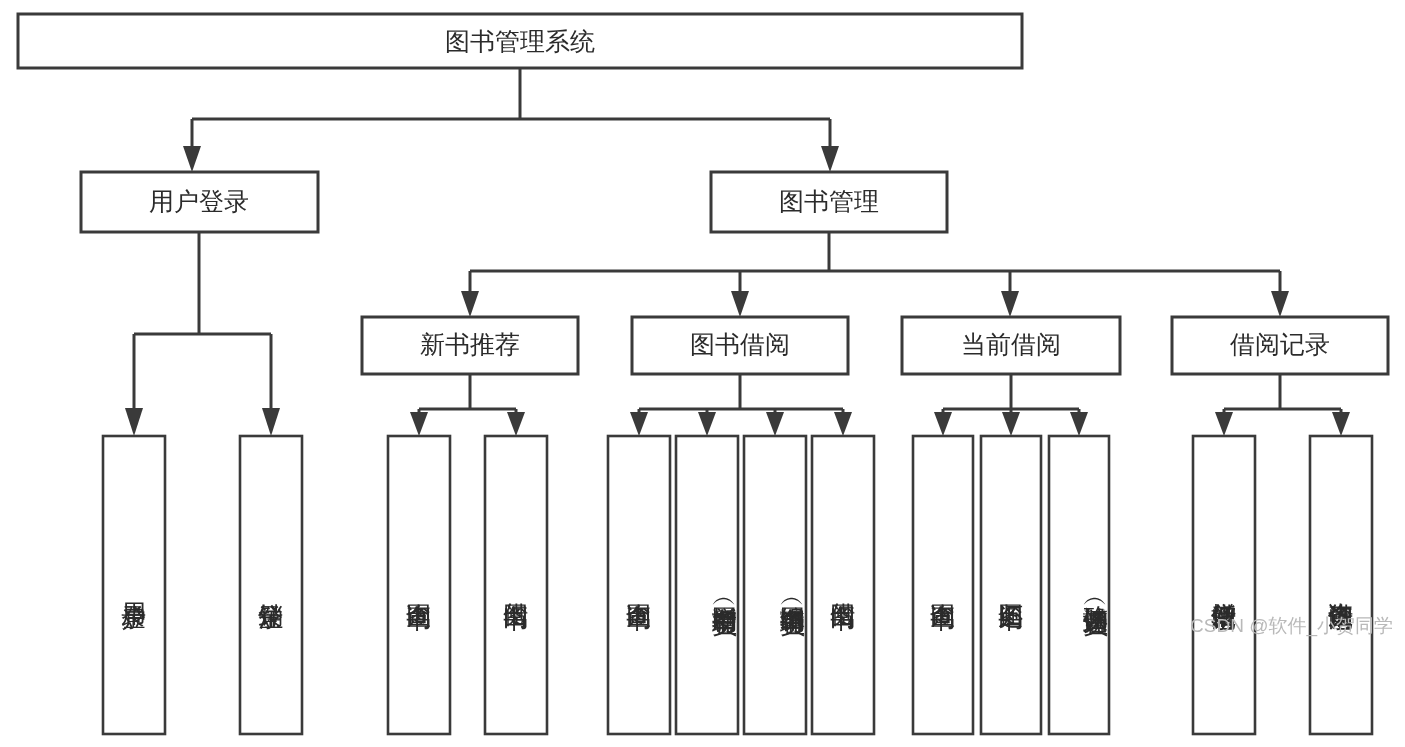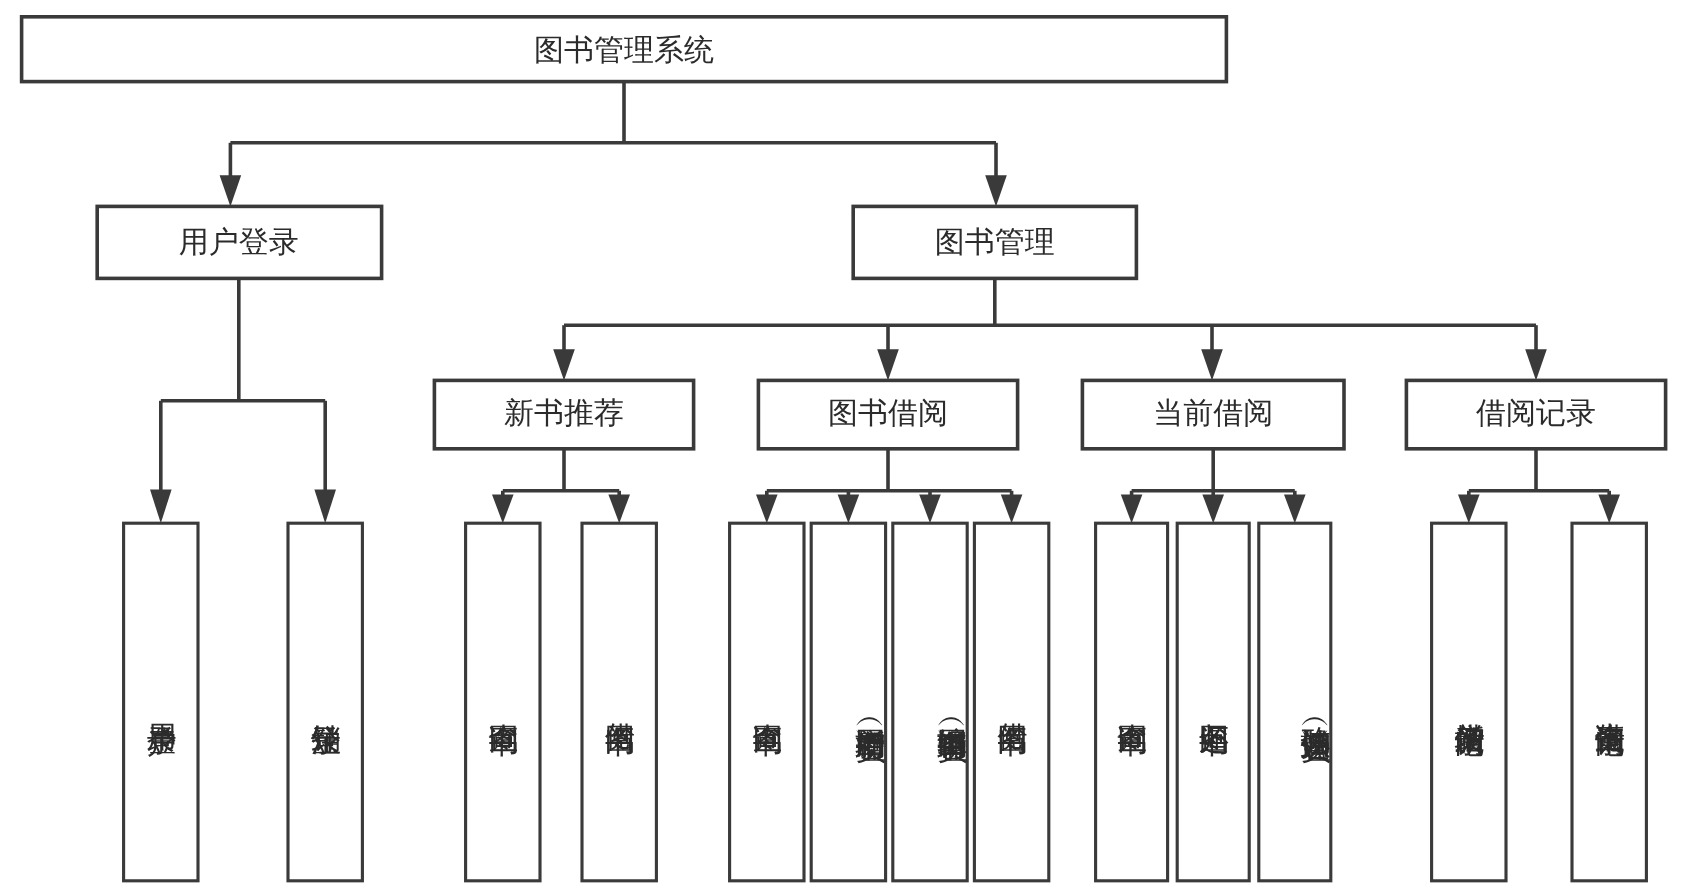--- a/index.html
+++ b/index.html
@@ -204,13 +204,14 @@
   <div class="node-label-v" style="left:608px; top:436px; width:62px; height:298px;">查询图书</div>
   <div class="node-label-v" style="left:676px; top:436px; width:62px; height:298px; align-items:flex-start; padding-top:10px; box-sizing:border-box;">新增图书（管理员）</div>
   <div class="node-label-v" style="left:744px; top:436px; width:62px; height:298px; align-items:flex-start; padding-top:10px; box-sizing:border-box;">编辑图书（管理员）</div>
   <div class="node-label-v" style="left:812px; top:436px; width:62px; height:298px;">借阅图书</div>
   <div class="node-label-v" style="left:913px; top:436px; width:60px; height:298px;">查询图书</div>
   <div class="node-label-v" style="left:981px; top:436px; width:60px; height:298px;">归还图书</div>
   <div class="node-label-v" style="left:1049px; top:436px; width:60px; height:298px; align-items:flex-start; padding-top:10px; box-sizing:border-box;">确认归还（管理员）</div>
   <div class="node-label-v" style="left:1193px; top:436px; width:62px; height:298px;">新增借阅记录</div>
   <div class="node-label-v" style="left:1310px; top:436px; width:62px; height:298px;">查询借阅记录</div>
 
+  <div class="watermark">CSDN @软件_小贺同学</div>
 </div>
 
 </body></html>

